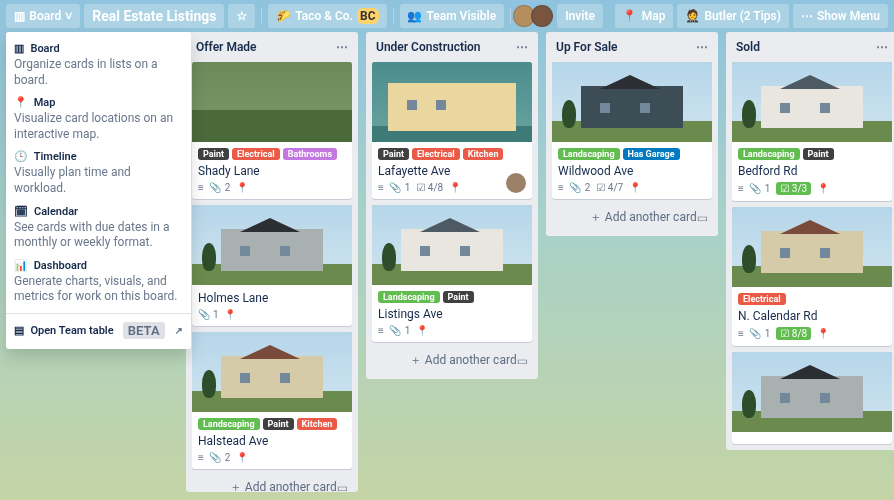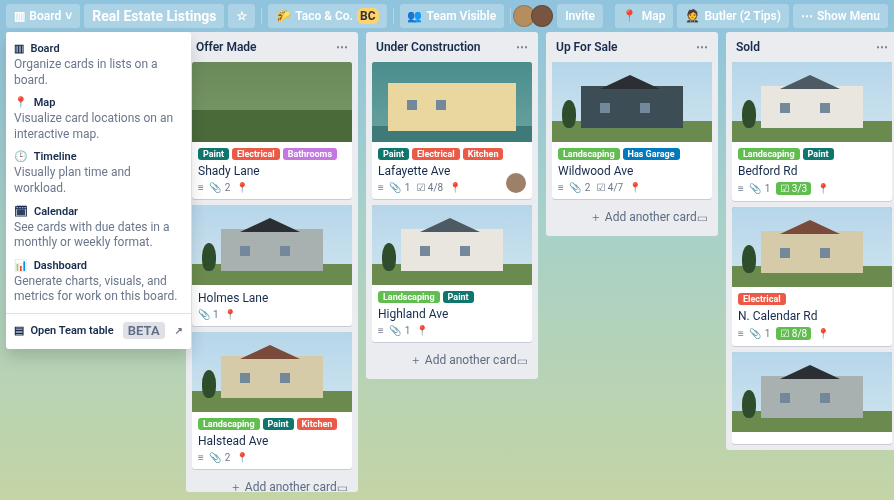--- a/index.html
+++ b/index.html
@@ -15,21 +15,21 @@
   .tag-bc { background: #ffd36b; color: #333; font-size: 12px; padding: 1px 3px; border-radius: 6px; font-weight: 700; }
   .board { display: flex; gap: 8px; padding: 0 6px; height: calc(100% - 32px); align-items: flex-start; position: relative; }
   .list { width: 172px; background: #ebecf0; border-radius: 3px; padding: 6px; display: flex; flex-direction: column; gap: 6px; flex-shrink: 0; max-height: 460px; }
   .list-header { display: flex; align-items: center; justify-content: space-between; padding: 2px 4px; font-size: 12px; font-weight: 600; color: #172b4d; gap: 28px; }
   .list-header .dots { color: #6b778c; font-size: 12px; cursor: pointer; }
   .card { background: #fff; border-radius: 3px; padding: 6px; box-shadow: 0 1px 0 rgba(9,30,66,0.15); font-size: 12px; color: #172b4d; cursor: pointer; position: relative; }
   .card-cover { height: 80px; margin: -6px -6px 6px -6px; border-radius: 3px 3px 0 0; background: #7a8a6a; position: relative; overflow: hidden; }
   .labels { display: flex; gap: 3px; margin-bottom: 4px; flex-wrap: wrap; }
   .label { font-size: 9px; font-weight: 700; color: #fff; padding: 1px 5px; border-radius: 3px; }
   .label.green { background: #61bd4f; }
-  .label.orange { background: #0f766e; }
+  .label.orange { background: #404040; }
   .label.red { background: #eb5a46; }
   .label.blue { background: #0079bf; }
   .label.purple { background: #c377e0; }
   .card-title { margin-bottom: 4px; }
   .badges { display: flex; gap: 6px; align-items: center; font-size: 10px; color: #6b778c; }
   .badge { display: inline-flex; align-items: center; gap: 2px; }
   .badge.check { background: #61bd4f; color: #fff; padding: 1px 4px; border-radius: 3px; }
   .member { width: 20px; height: 20px; border-radius: 50%; background: #9c8068; margin-left: auto; position: absolute; right: 6px; bottom: 6px; }
   .add-card { display: flex; align-items: center; justify-content: flex-end; padding: 4px 4px; font-size: 12px; color: #5e6c84; cursor: pointer; }
   .add-card span:first-child::before { content: "＋ "; }
@@ -281,21 +281,21 @@
               <div class="roof sm " style="width:0"></div>
               <div class="win" style="left:30%;bottom:36%"></div>
               <div class="win" style="left:55%;bottom:36%"></div>
               <div class="tree" style="left:6%"></div>
             </div>
           </div>
           <div class="labels">
             <span class="label green">Landscaping</span>
             <span class="label orange">Paint</span>
           </div>
-          <div class="card-title">Highland Ave</div>
+          <div class="card-title">Listings Ave</div>
           <div class="badges">
             <span class="badge">≡</span>
             <span class="badge">📎 1</span>
             <span class="badge">📍</span>
           </div>
         </div>
         <div class="add-card">
           <span>Add another card</span>
           <span class="tmpl-icon">▭</span>
         </div>

